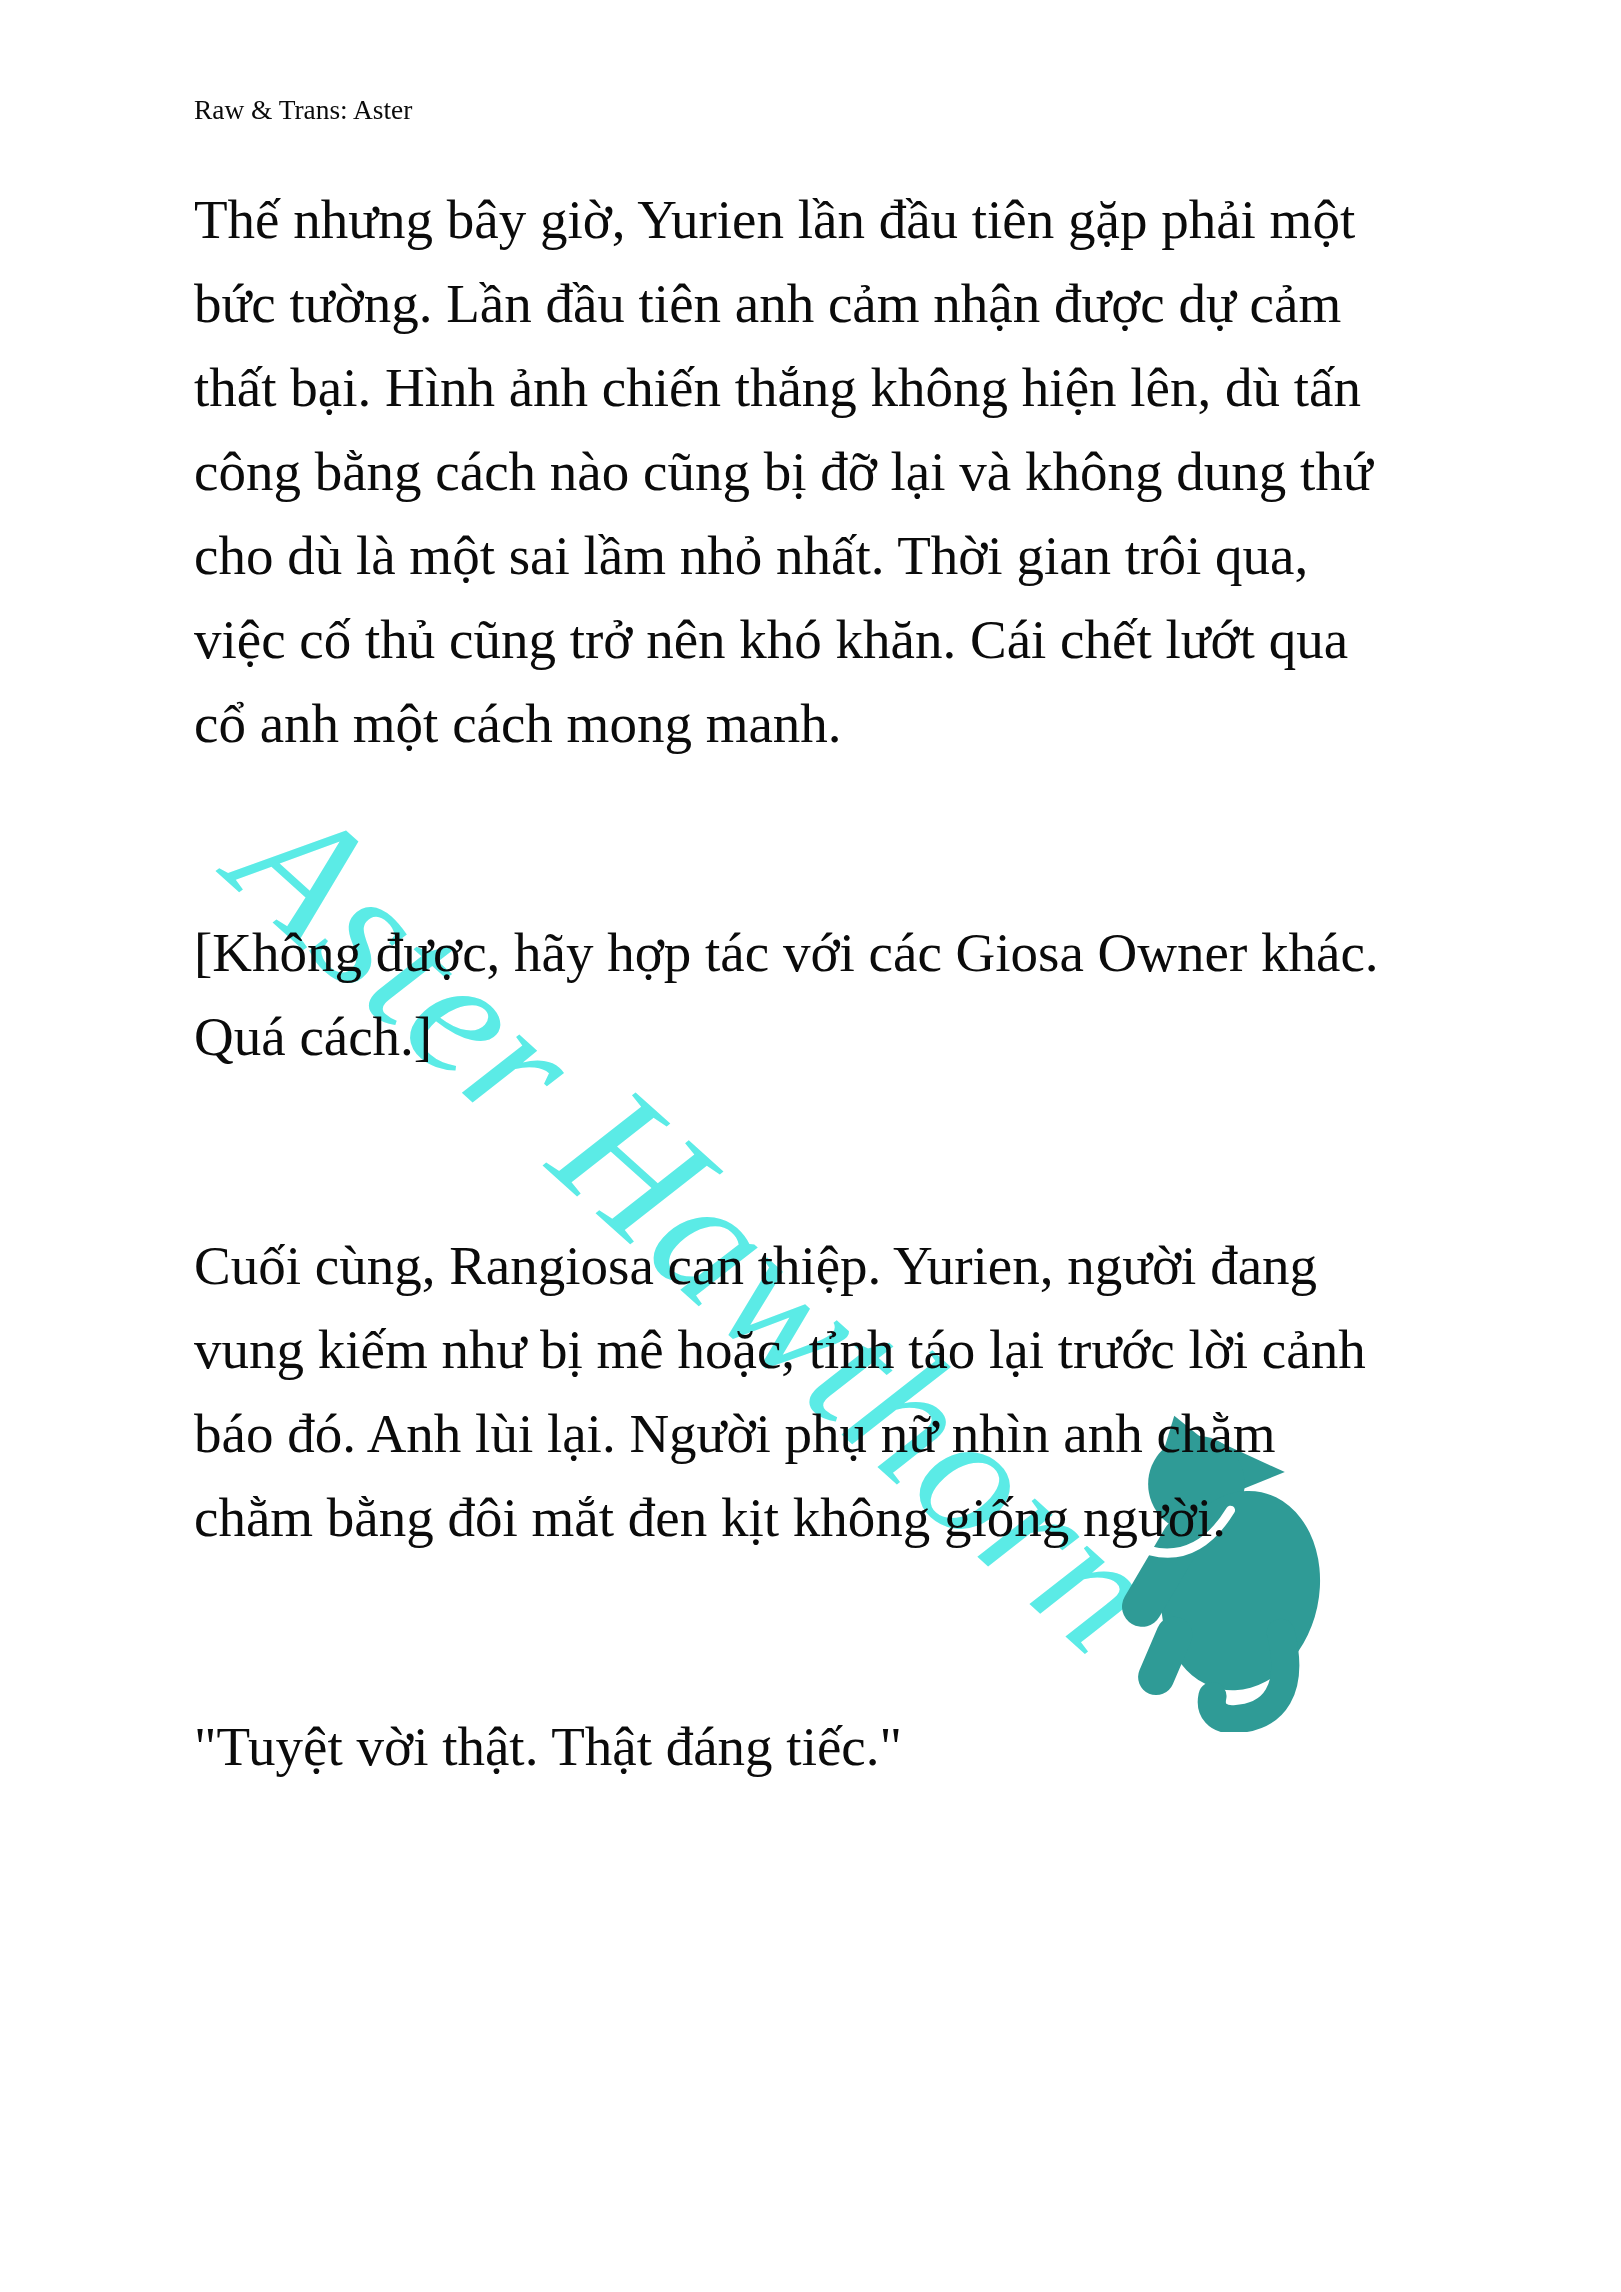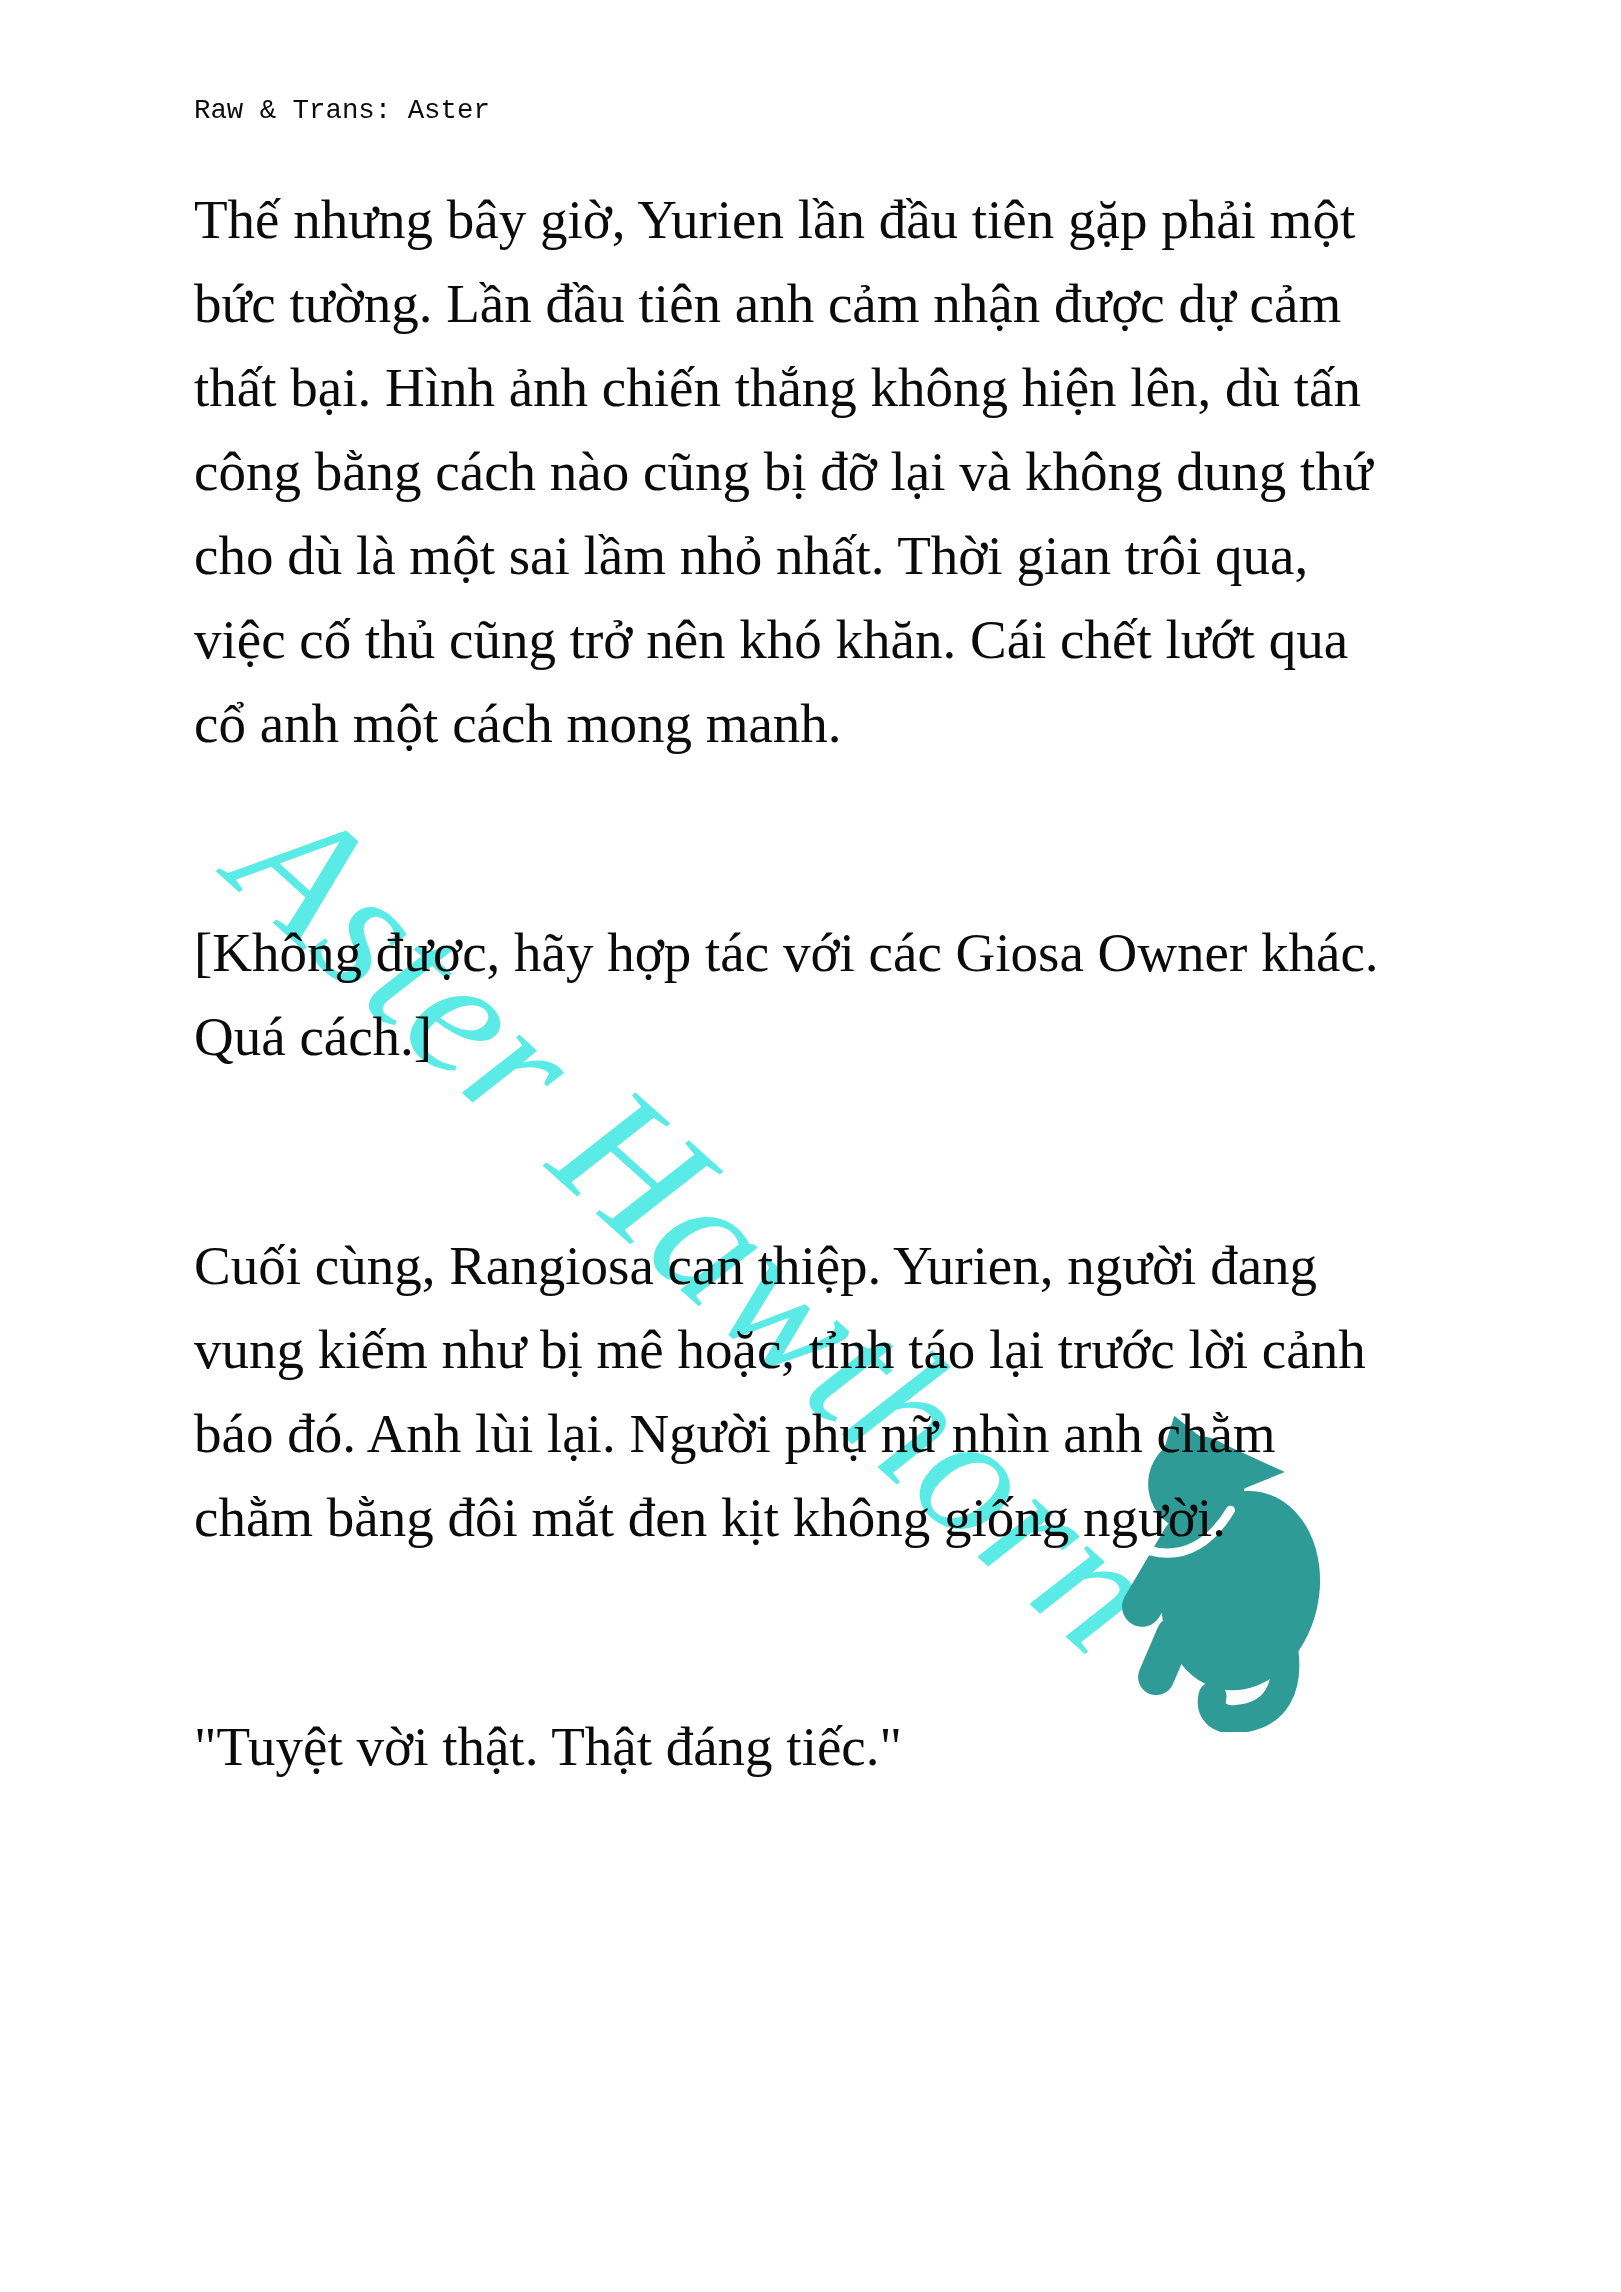--- a/index.html
+++ b/index.html
@@ -34,21 +34,21 @@
     width:201px;
     height:323px;
     z-index:0;
   }
   .content{
     position:relative;
     z-index:1;
     padding:94px 212px 0 194px;
   }
   .credit{
-    font-family:Liberation Mono, monospace;
+    font-family:Liberation Serif, serif;
     font-size:27.4px;
     line-height:33px;
     color:#0b0b0b;
     margin:0 0 51px 0;
   }
   .body-text p{
     font-size:55px;
     line-height:84px;
     color:#0b0b0b;
     margin:0 0 145px 0;

